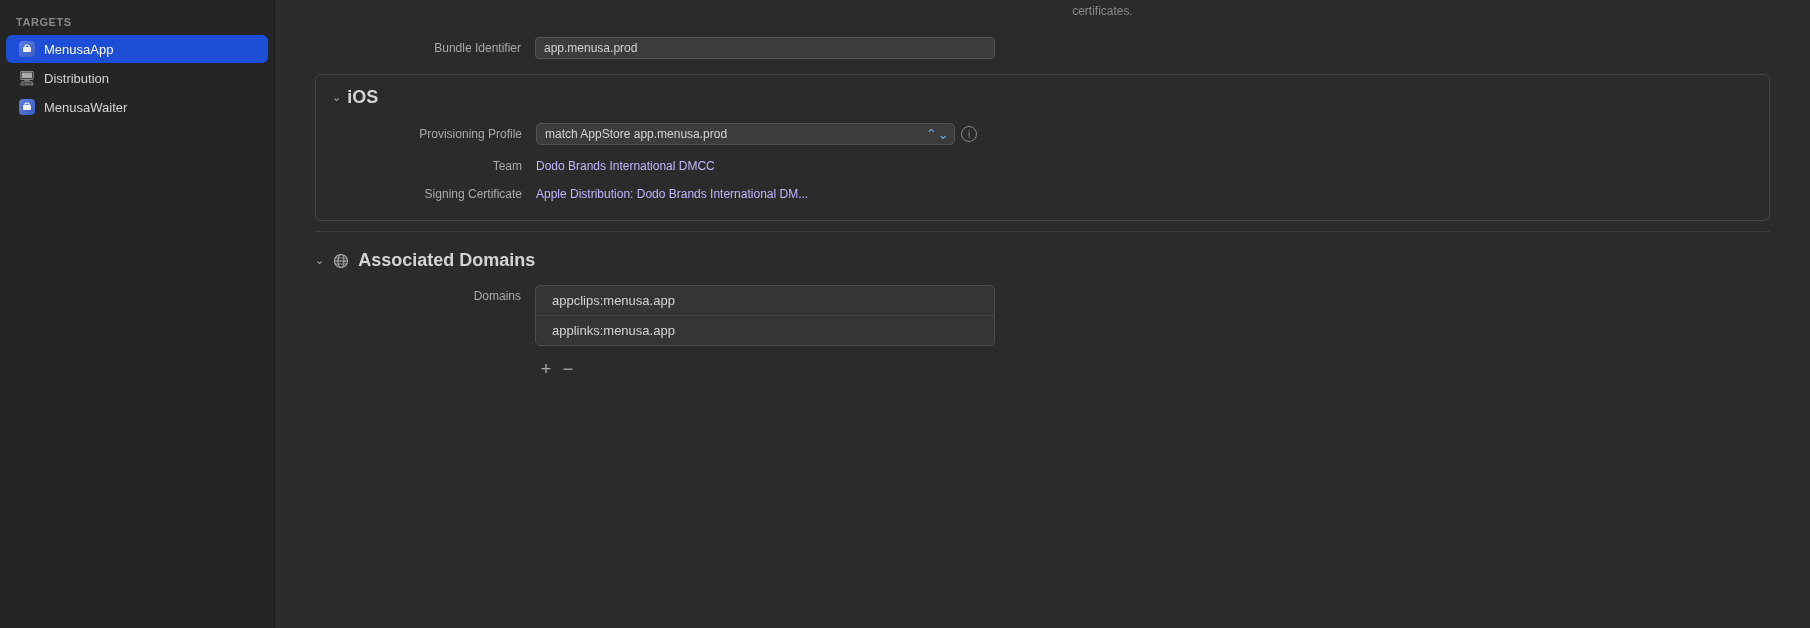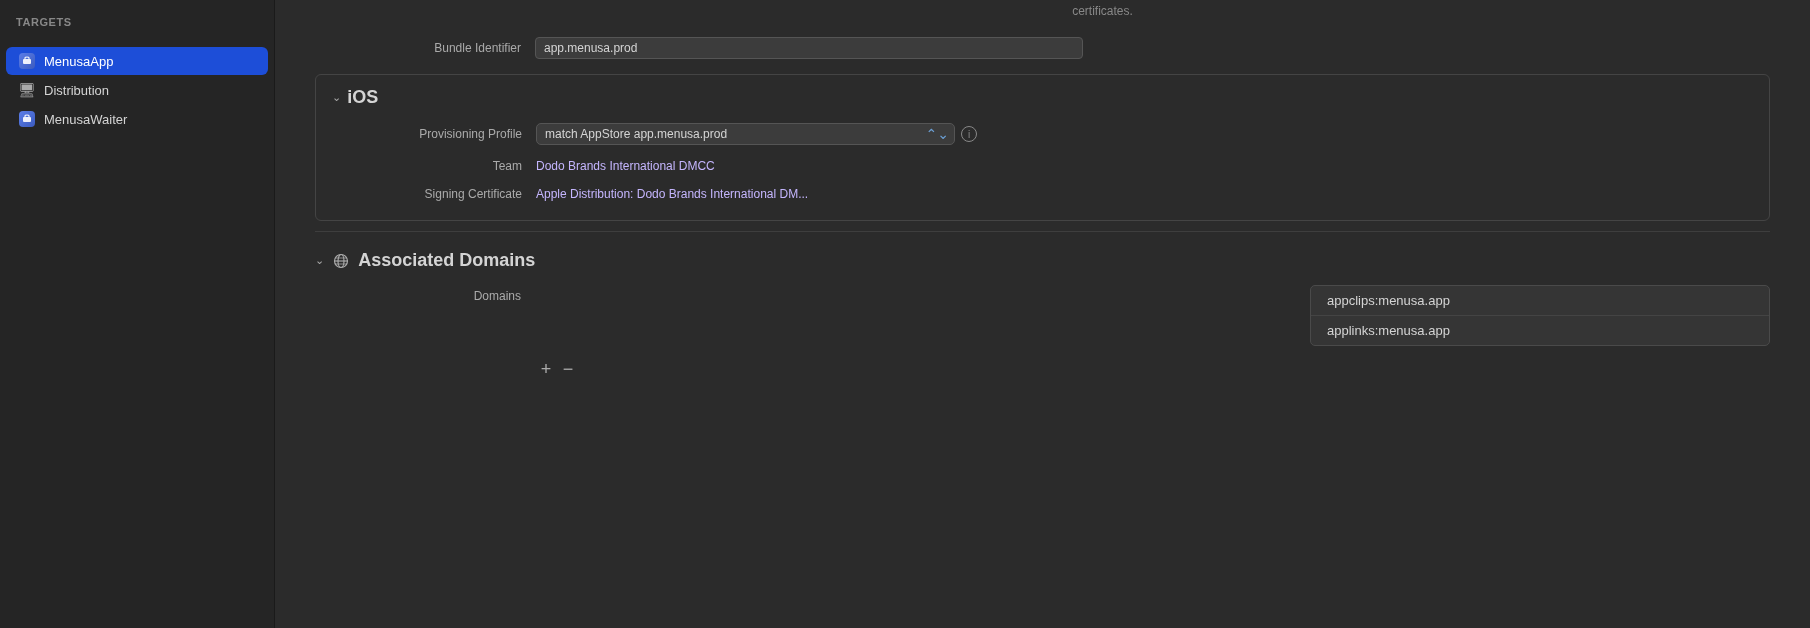--- a/index.html
+++ b/index.html
@@ -26,21 +26,21 @@
       border-right: 1px solid #1a1a1a;
       padding-top: 8px;
       flex-shrink: 0;
     }
 
     .sidebar-header {
       color: #888;
       font-size: 11px;
       font-weight: 600;
       letter-spacing: 0.05em;
-      padding: 8px 16px 18px 16px;
+      padding: 8px 16px 6px 16px;
       text-transform: uppercase;
     }
 
     .sidebar-item {
       display: flex;
       align-items: center;
       padding: 5px 12px;
       cursor: pointer;
       border-radius: 6px;
       margin: 1px 6px;
@@ -132,21 +132,21 @@
     }
 
     
     .bundle-input {
       background-color: #3c3c3c;
       border: 1px solid #555;
       border-radius: 4px;
       color: #d4d4d4;
       font-size: 12px;
       padding: 3px 8px;
-      width: 548px;
+      width: 460px;
       outline: none;
     }
 
     
     .ios-section {
       border: 1px solid #444;
       border-radius: 6px;
       margin: 8px 40px 8px 40px;
       padding: 8px 0 12px 0;
     }
@@ -252,21 +252,20 @@
       font-size: 18px;
       color: #d4d4d4;
     }
 
     
     .domains-row {
       display: flex;
       align-items: flex-start;
       padding: 6px 0;
       margin: 0 40px;
-      justify-content: space-between;
     }
 
     .domains-label {
       text-align: right;
       color: #aaa;
       font-size: 12px;
       min-width: 220px;
       padding-right: 14px;
       flex-shrink: 0;
       padding-top: 4px;

